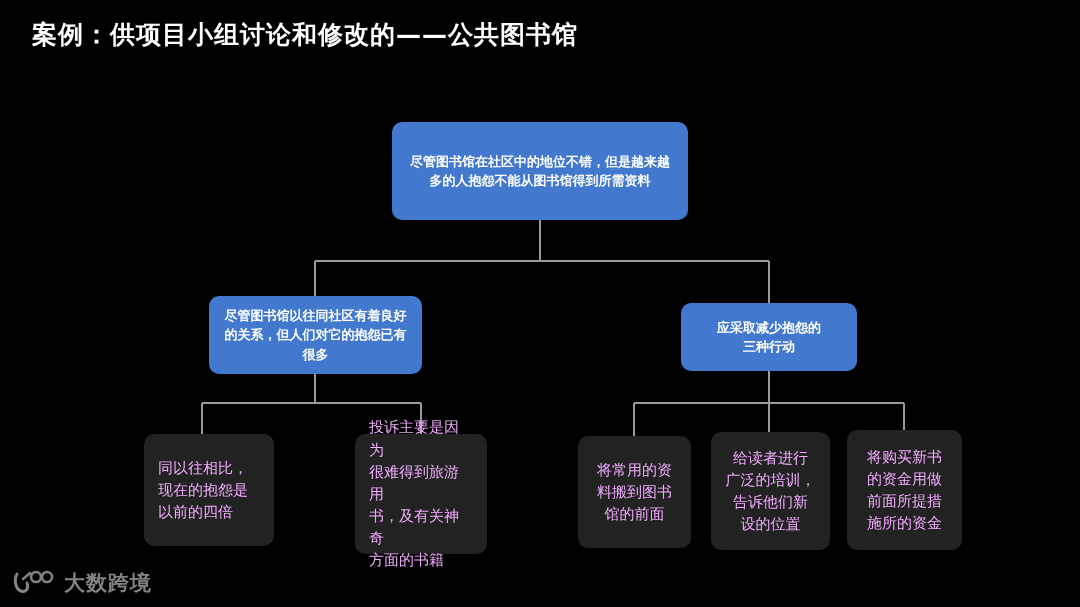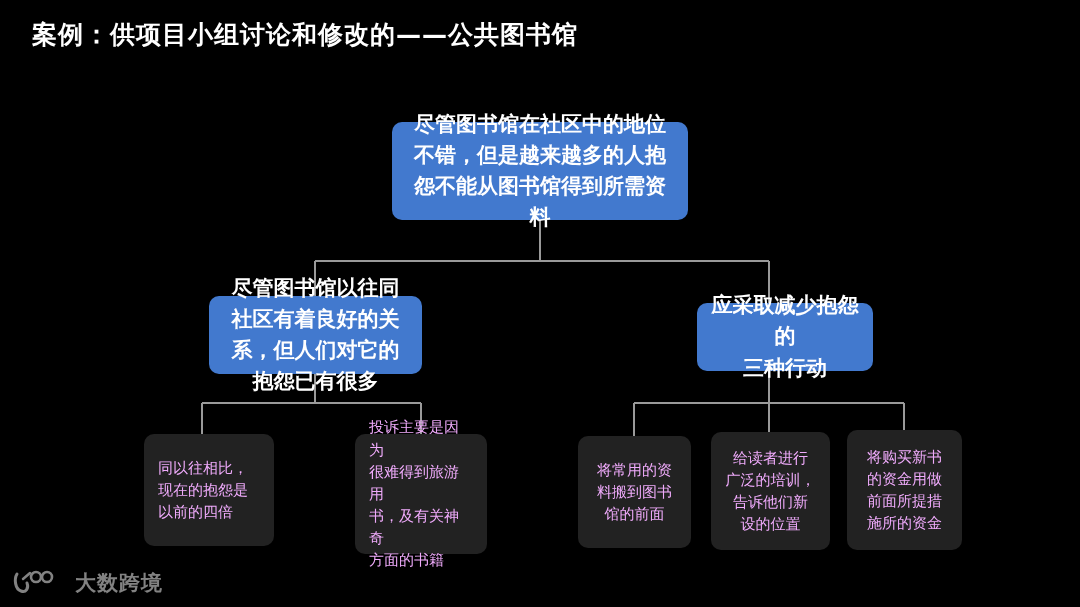--- a/index.html
+++ b/index.html
@@ -64,39 +64,39 @@
     border-radius: 10px;
     padding: 10px 14px;
     line-height: 1.48;
     white-space: pre-line;
   }
 
   .node.blue {
     background: #4279ce;
     color: #ffffff;
     font-weight: 700;
-    font-size: 21px;
+    font-size: 13px;
     justify-content: center;
     text-align: center;
   }
 
   .node.dark {
     background: #222222;
     color: #f0abfc;
     font-weight: 400;
     font-size: 15px;
   }
 
   .node.dark.left-text { text-align: left; justify-content: flex-start; }
   .node.dark.center-text { text-align: center; justify-content: center; }
 
   
   #node-root      { left: 392px; top: 122px; width: 296px; height: 98px; }
   #node-left      { left: 209px; top: 296px; width: 213px; height: 78px; }
-  #node-right     { left: 681px; top: 303px; width: 176px; height: 68px; margin-left: 16px; }
+  #node-right     { left: 681px; top: 303px; width: 176px; height: 68px; }
 
   #leaf-1 { left: 136px; top: 434px; width: 130px; height: 112px; margin-left: 8px; }
   #leaf-2 { left: 355px; top: 434px; width: 132px; height: 120px; }
   #leaf-3 { left: 578px; top: 436px; width: 113px; height: 112px; }
   #leaf-4 { left: 711px; top: 432px; width: 119px; height: 118px; }
   #leaf-5 { left: 847px; top: 430px; width: 115px; height: 120px; }
 
   
   .watermark-left {
     position: absolute;
@@ -110,21 +110,20 @@
   .watermark-left .wm-logo {
     width: 44px;
     height: 26px;
     display: block;
   }
   .watermark-left .wm-text {
     font-size: 21px;
     font-weight: 700;
     color: #d2d2d2;
     letter-spacing: 1px;
-    margin-left: 11px;
   }
 
   .watermark-right {
     position: absolute;
     right: 18px;
     bottom: 22px;
     display: flex;
     align-items: center;
     gap: 12px;
     opacity: 0.72;

